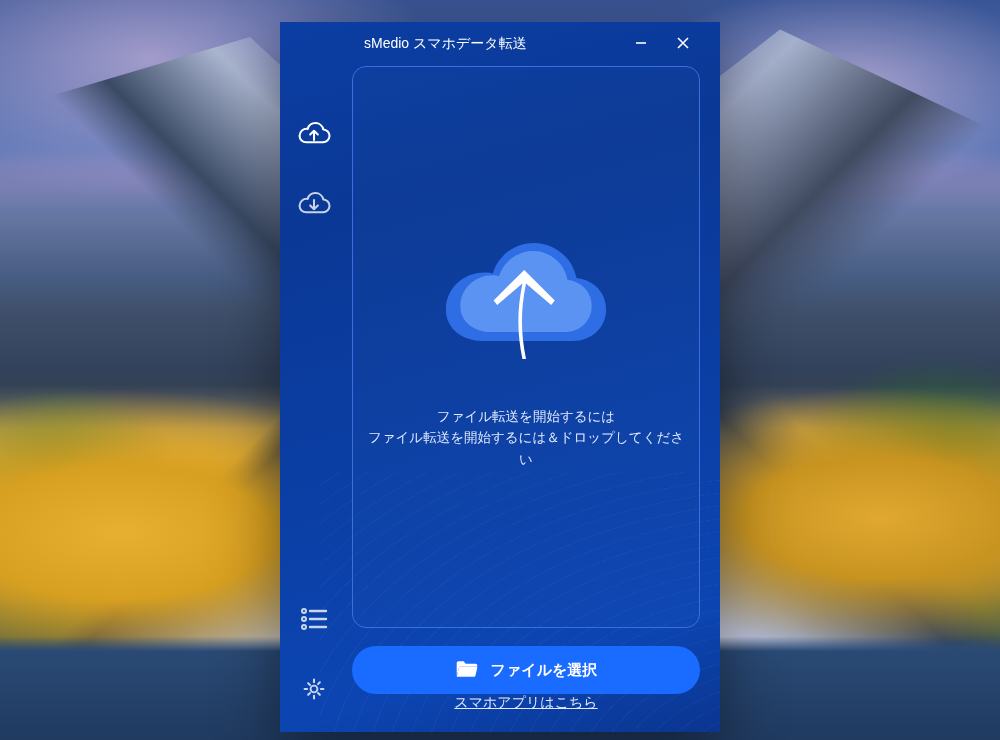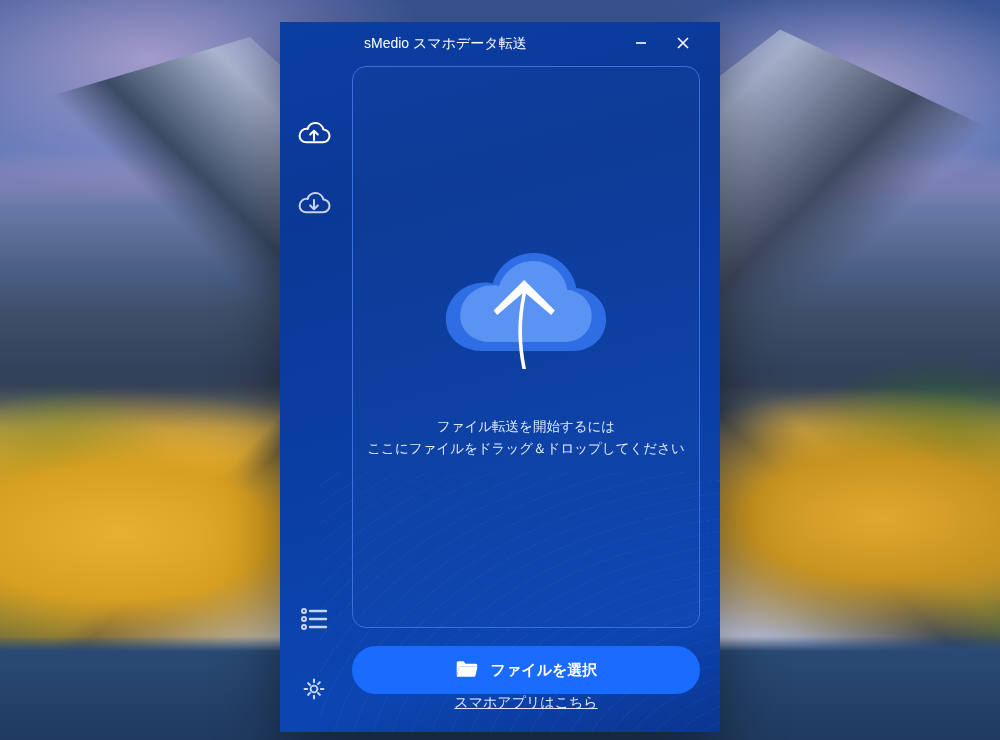--- a/index.html
+++ b/index.html
@@ -209,21 +209,21 @@
     <div class="dropzone">
       <div class="cloud-wrap">
         <svg viewBox="0 0 200 170">
           <path d="M152 130c21 0 37-15 37-35 0-19-14-33-33-35-4-22-24-39-47-39-22 0-40 14-46 34-3-1-6-1-9-1-24 0-43 18-43 41 0 22 19 35 41 35h100Z" fill="#2f6de5"></path>
           <path d="M142 120c18 0 31-12 31-29 0-15-11-27-27-29-3-18-19-32-38-32-18 0-33 12-38 28-2-1-5-1-7-1-20 0-36 15-36 34 0 18 16 29 34 29h81Z" fill="#5a93f2"></path>
           <path d="M100 150c-6-30-6-54 0-84l28 24 4-5-34-34-34 34 4 5 28-24c-6 30-6 54 0 84h4Z" fill="#ffffff"></path>
         </svg>
       </div>
       <div class="drop-msg">
         <div>ファイル転送を開始するには</div>
-        <div>ここにファイルをドラッグ＆ドロップしてください</div>
+        <div>ファイル転送を開始するには＆ドロップしてください</div>
       </div>
     </div>
 
     <div class="select-btn">
       <span>
         <svg viewBox="0 0 28 22">
             <path d="M2 4c0-1.1.9-2 2-2h6l2.5 3H24c1.1 0 2 .9 2 2v1H6.5c-.9 0-1.7.6-1.9 1.5L2 19V4Z" fill="#fff"></path>
             <path d="M4.6 9.5 2 20h20c.9 0 1.7-.6 1.9-1.5L26 9.5c.3-1.2-.7-1.5-1.6-1.5H6.5c-.9 0-1.7.6-1.9 1.5Z" fill="#fff"></path>
           </svg>
       </span>

